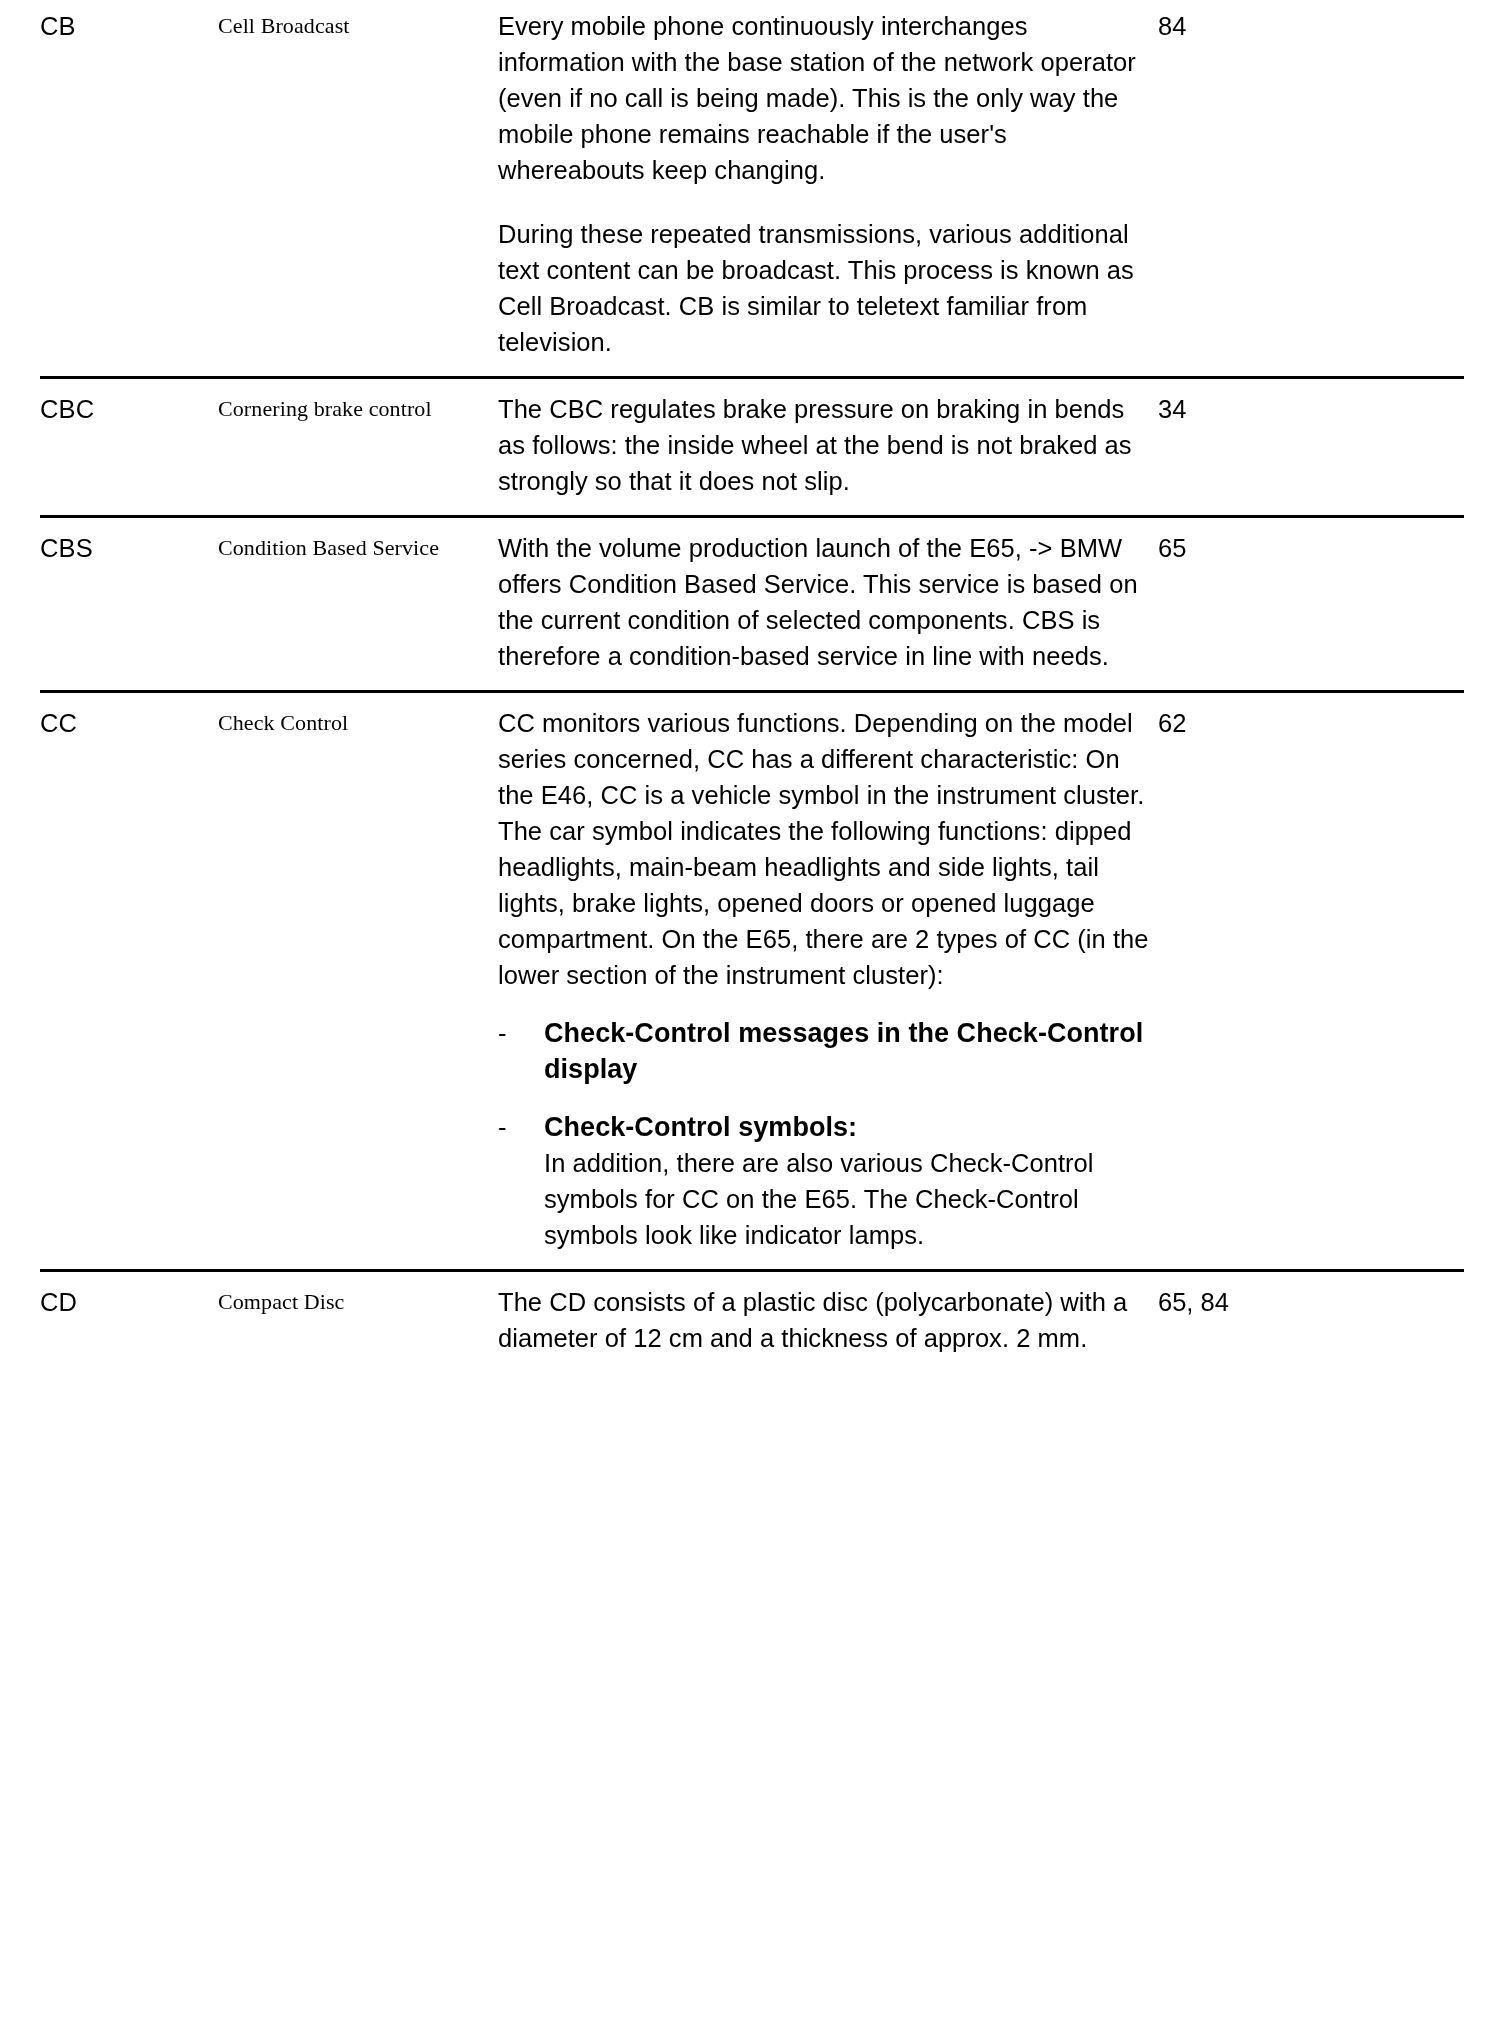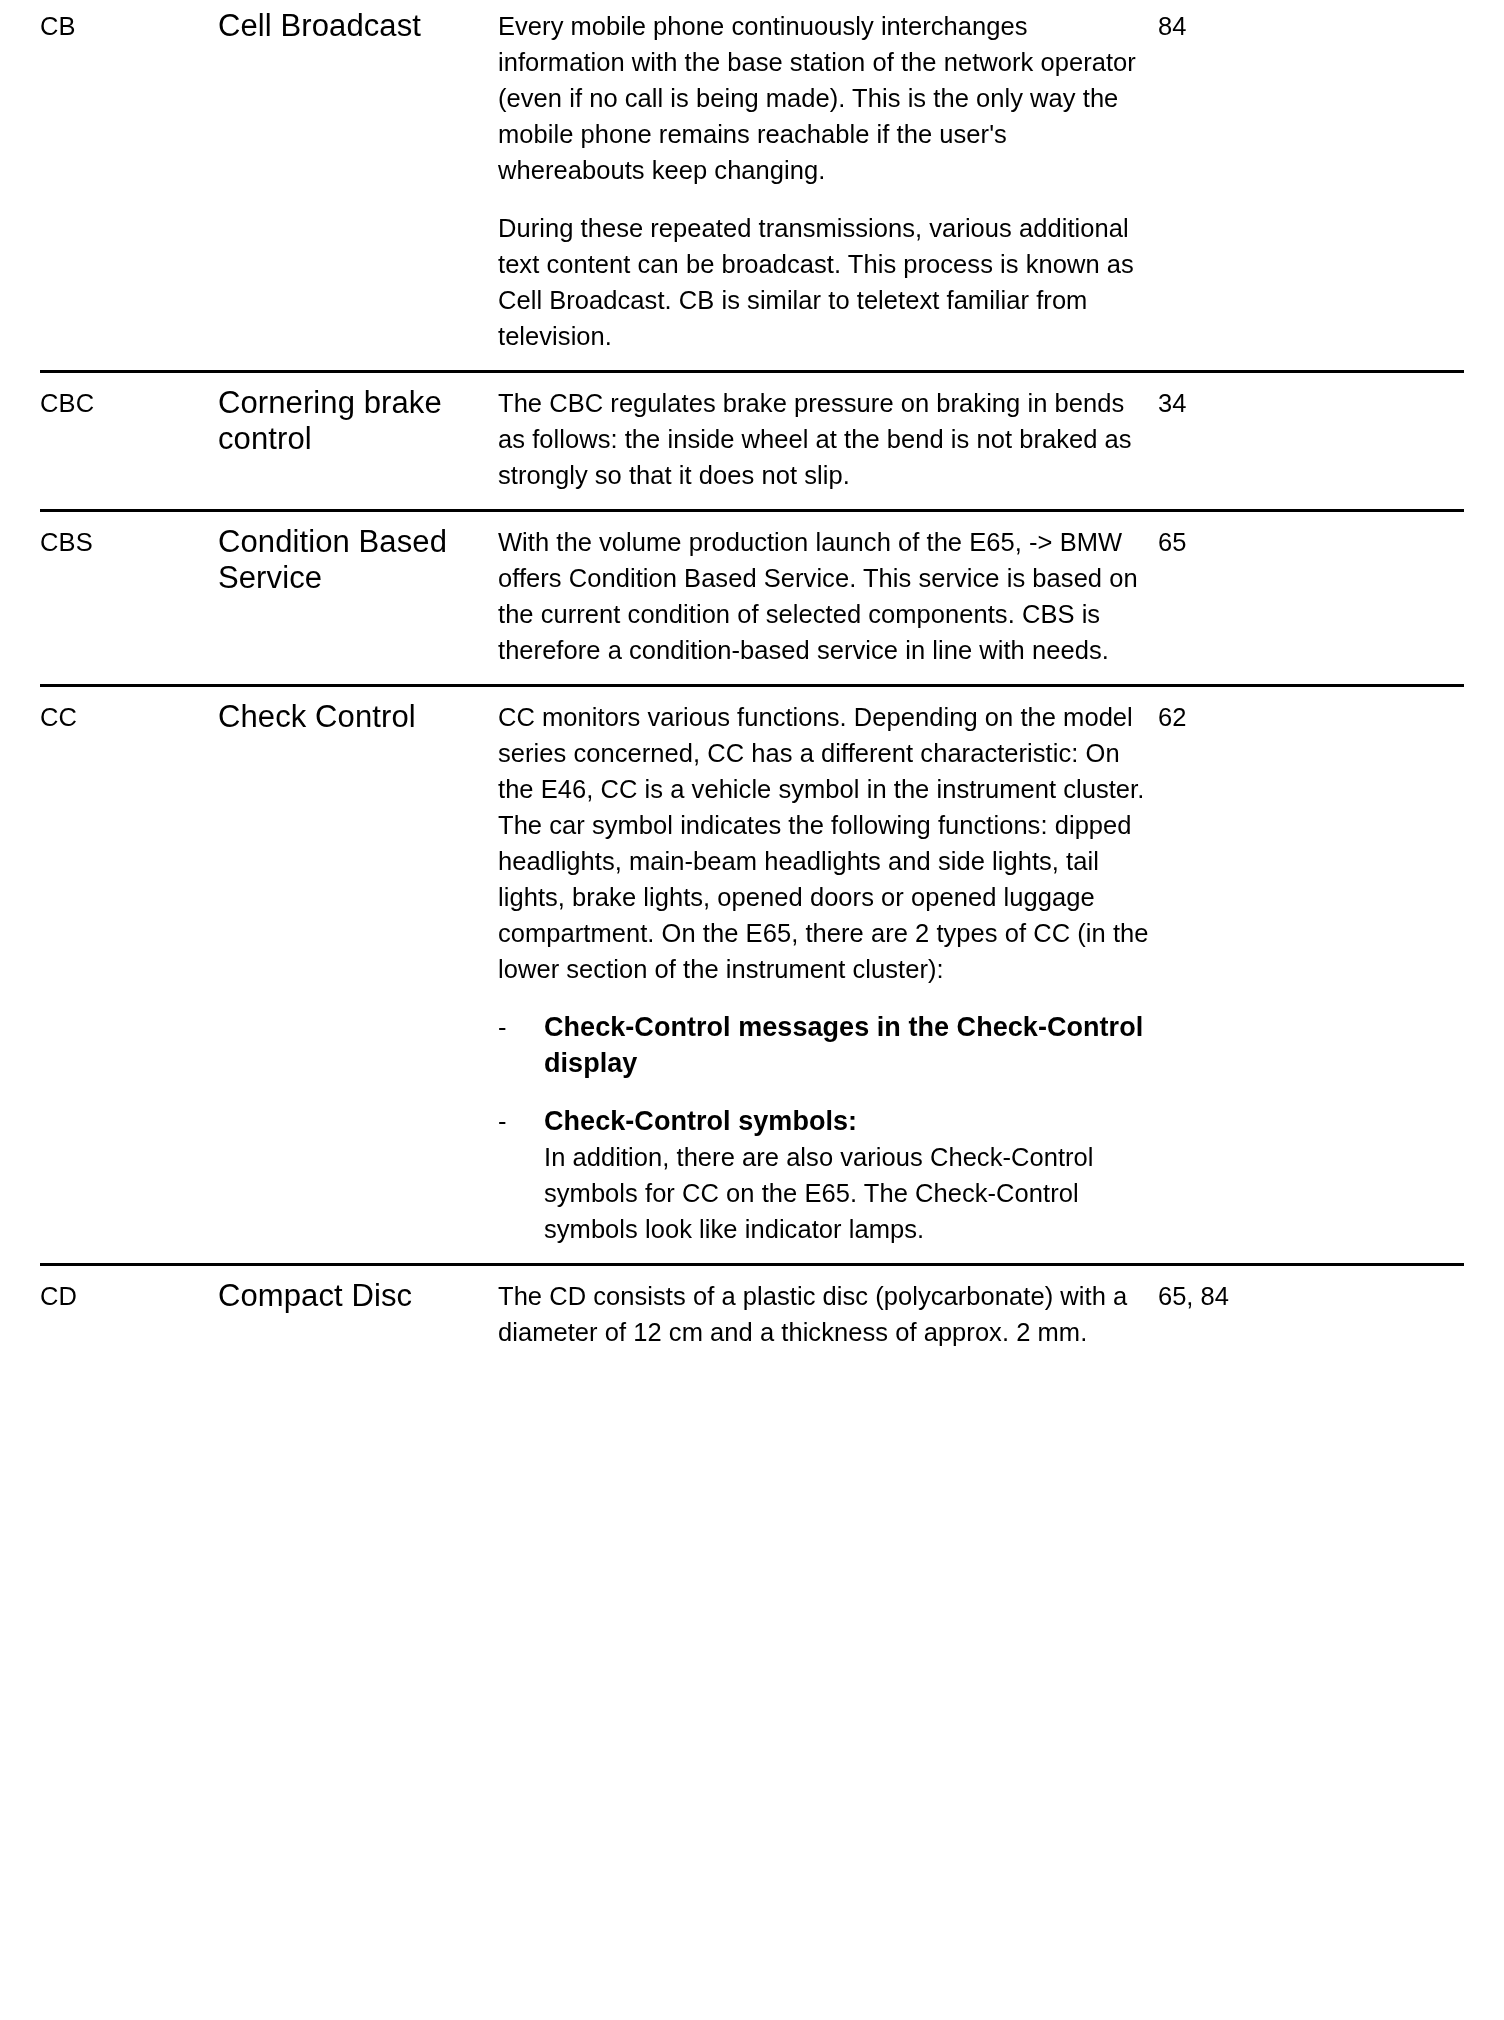--- a/index.html
+++ b/index.html
@@ -45,42 +45,43 @@
     margin-left: 40px;
   }
 
   td.abbr {
     font-size: 25.5px;
     line-height: 36px;
     letter-spacing: 0.2px;
     padding-left: 2px;
   }
   td.term {
-    font-size: 31px;
+    font-size: 22px;
     line-height: 36px;
     letter-spacing: 0.1px;
     padding-left: 2px;
+    font-family: Liberation Serif, serif;
   }
   td.desc {
     font-size: 25.5px;
     line-height: 36px;
     letter-spacing: 0.05px;
     padding-left: 2px;
   }
   td.page {
     font-size: 25.5px;
     line-height: 36px;
     padding-left: 18px;
   }
 
   .desc p {
     margin: 0 0 0 0;
   }
   .desc p + p {
-    margin-top: 22px;
+    margin-top: 28px;
   }
   .bullets {
     margin-top: 22px;
   }
   .bullet-item {
     display: flex;
     margin-top: 0;
   }
   .bullet-item + .bullet-item {
     margin-top: 22px;

